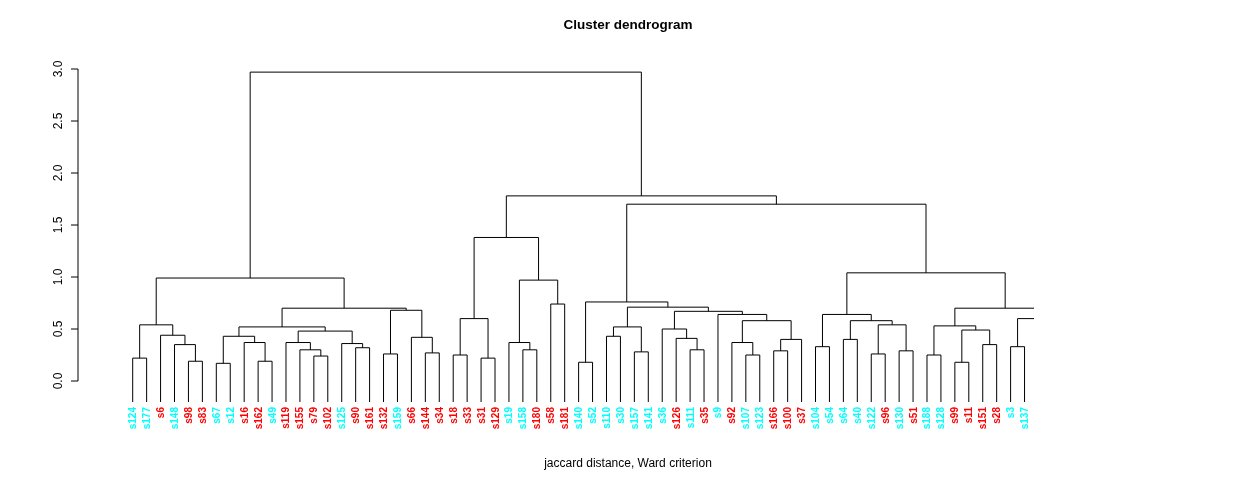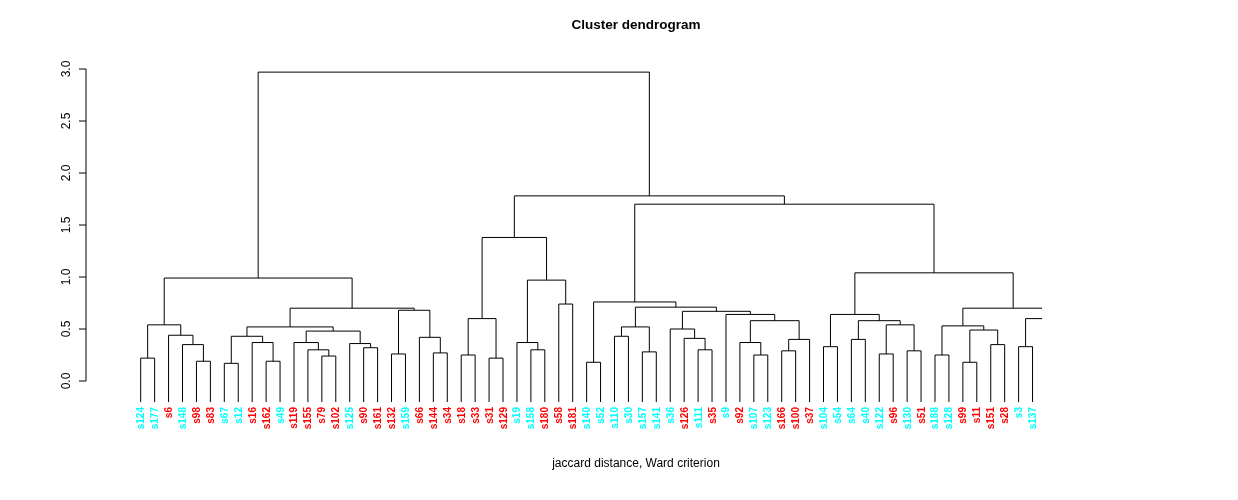--- a/index.html
+++ b/index.html
@@ -1,17 +1,17 @@
 <!DOCTYPE html>
 <html><head>
 <meta charset="utf-8">
 <style>
   html,body{margin:0;padding:0;background:#ffffff;}
   .figure{position:relative;width:1034px;height:500px;background:#ffffff;overflow:hidden;
-          font-family:"Liberation Sans", sans-serif;padding-left:8px;}
+          font-family:"Liberation Sans", sans-serif;}
   svg text{font-family:"Liberation Sans", sans-serif;}
   .chart-title{font-size:13.5px;font-weight:bold;fill:#000;}
   .axis-label{font-size:12px;fill:#000;}
 </style>
 </head>
 <body>
 
 <div class="figure">
   <svg id="plot" width="1238" height="500" viewBox="0 0 1238 500">
     <text id="title-text" class="chart-title" text-anchor="middle" x="628" y="29">Cluster dendrogram</text>

